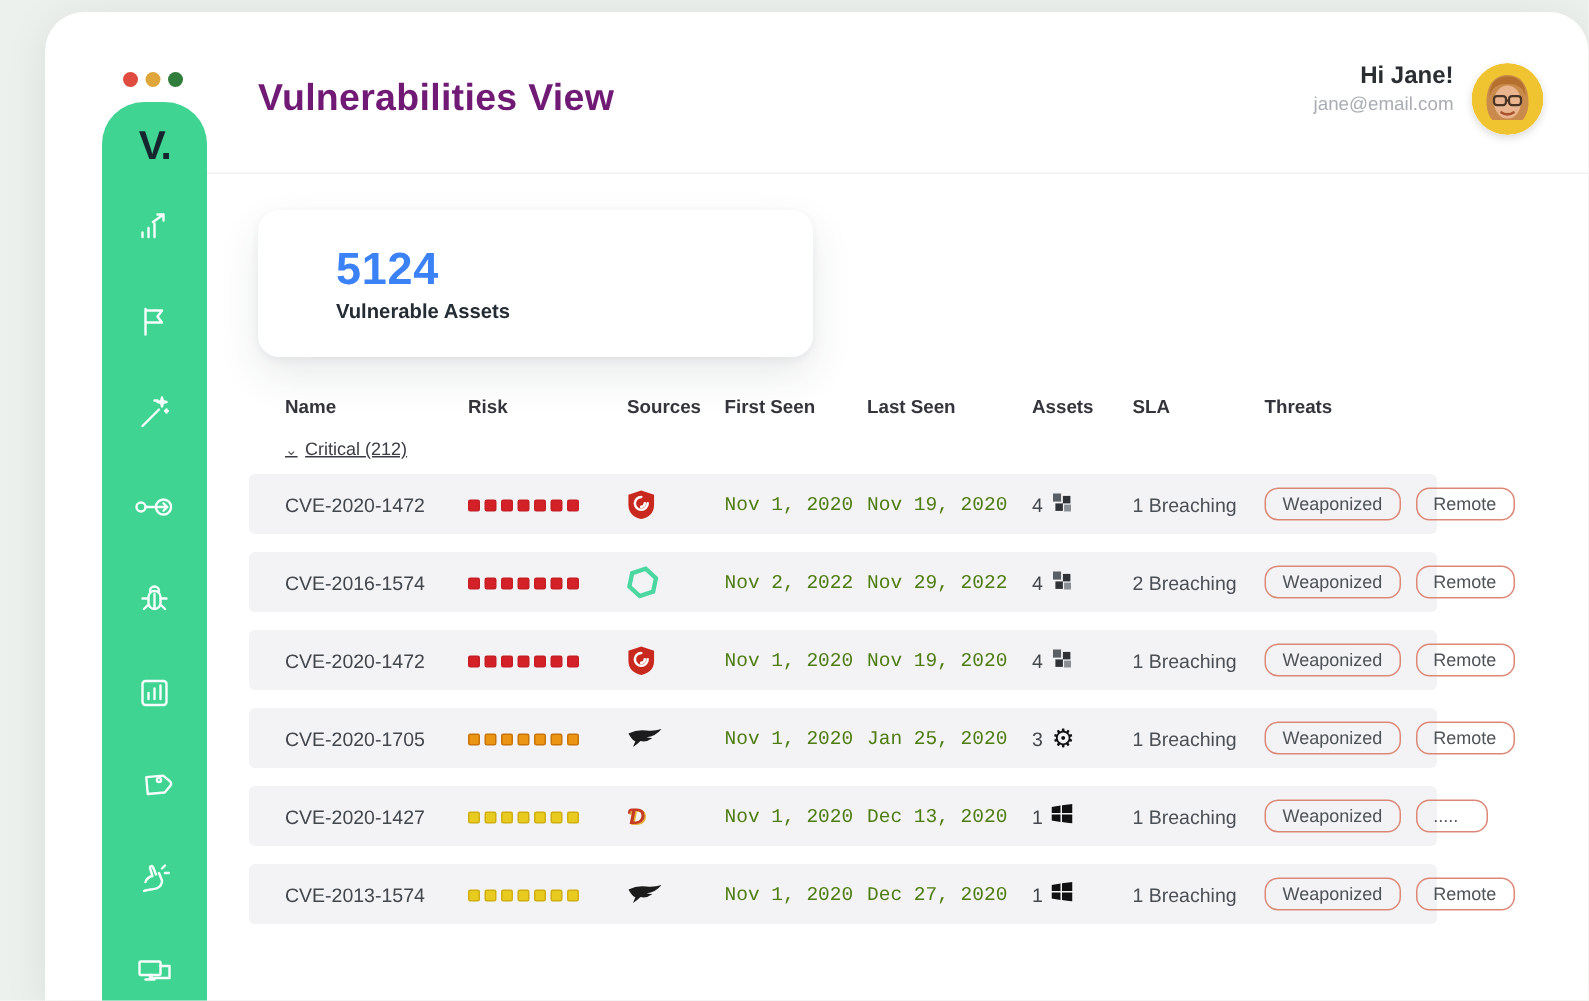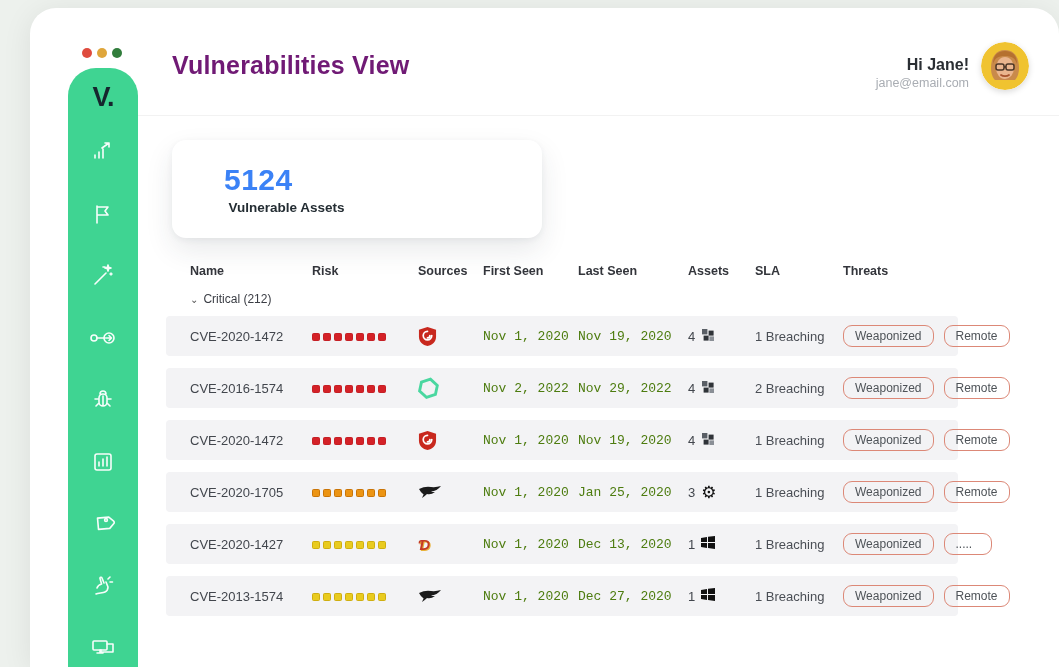--- a/index.html
+++ b/index.html
@@ -18,39 +18,39 @@
   .logo { margin-top:14px; height:30px; font-size:27px; font-weight:800; color:#16262e; letter-spacing:-1px; }
   .nav { margin-top:30px; display:flex; flex-direction:column; gap:38px; align-items:center; }
   .nav .nav-item { width:30px; height:24px; display:flex; align-items:center; justify-content:center; cursor:pointer; }
   .nav svg { stroke:#fff; fill:none; stroke-width:1.6; stroke-linecap:round; stroke-linejoin:round; opacity:.96; }
 
   
   .main { position:absolute; left:108px; top:8px; right:0; bottom:0; }
   .hdr { height:100px; display:flex; align-items:center; justify-content:space-between;
          padding:0 30px 0 34px; border-bottom:1px solid #f2f2f2; }
   .title { font-size:25px; font-weight:800; color:#701a75; letter-spacing:.2px; }
-  .user { display:flex; align-items:flex-end; gap:12px; }
+  .user { display:flex; align-items:flex-start; gap:12px; }
   .user-txt { text-align:right; }
   .greet { font-size:16px; font-weight:800; color:#2a2e33; }
   .email { font-size:12.5px; color:#a9adb3; margin-top:2px; }
   .avatar { width:48px; height:48px; border-radius:50%; overflow:hidden; cursor:pointer; box-shadow:0 2px 6px rgba(0,0,0,.15); }
 
   
   .stats-card { margin:24px 0 0 34px; width:370px; height:98px; background:#fff;
                 border-radius:14px; box-shadow:0 12px 28px rgba(40,50,60,.10), 0 2px 6px rgba(40,50,60,.06);
                 display:flex; align-items:center; padding-left:52px; gap:58px; }
   .stat-val { font-size:30px; font-weight:800; color:#3b82f6; letter-spacing:.5px; }
-  .stat-lbl { font-size:13.5px; font-weight:700; color:#242d33; margin-top:3px;text-align:center; }
+  .stat-lbl { font-size:13.5px; font-weight:700; color:#242d33; margin-top:3px; }
   .stat:first-child { min-width:125px; }
 
   
   .tbl { margin:26px 101px 0 28px; }
   .grid { display:grid; grid-template-columns:122px 106px 65px 95px 110px 67px 88px 1fr; align-items:center; }
   .thead { padding:0 0 0 24px; font-size:12.5px; font-weight:700; color:#33353b; }
-  .group { padding:14px 0 10px 24px; font-size:12px; color:#3a3d44; cursor:pointer; }
+  .group { padding:14px 0 10px 24px; font-size:12px; color:#3a3d44; cursor:pointer;text-decoration:underline; }
   .group .chev { font-size:10px; margin-right:5px; color:#555; }
   .row { height:40px; background:#f3f3f5; border-radius:4px; margin-bottom:12px; padding-left:24px;
          font-size:13px; color:#42464d; cursor:pointer; }
   .risk i { display:inline-block; width:8px; height:8px; margin-right:3px; border:1px solid; border-radius:1.5px; }
   .src { display:flex; align-items:center; }
   .date { color:#4d7c0f;font-family:Liberation Mono, monospace; }
   .assets { display:flex; align-items:center; gap:6px; color:#42464d; }
   .sla { color:#4a4e55; }
   .threats { display:flex; gap:10px; }
   .badge { border:1.5px solid #dc8877; border-radius:9px; padding:3px 11px; font-size:12px; color:#4e5358; background:transparent; }

